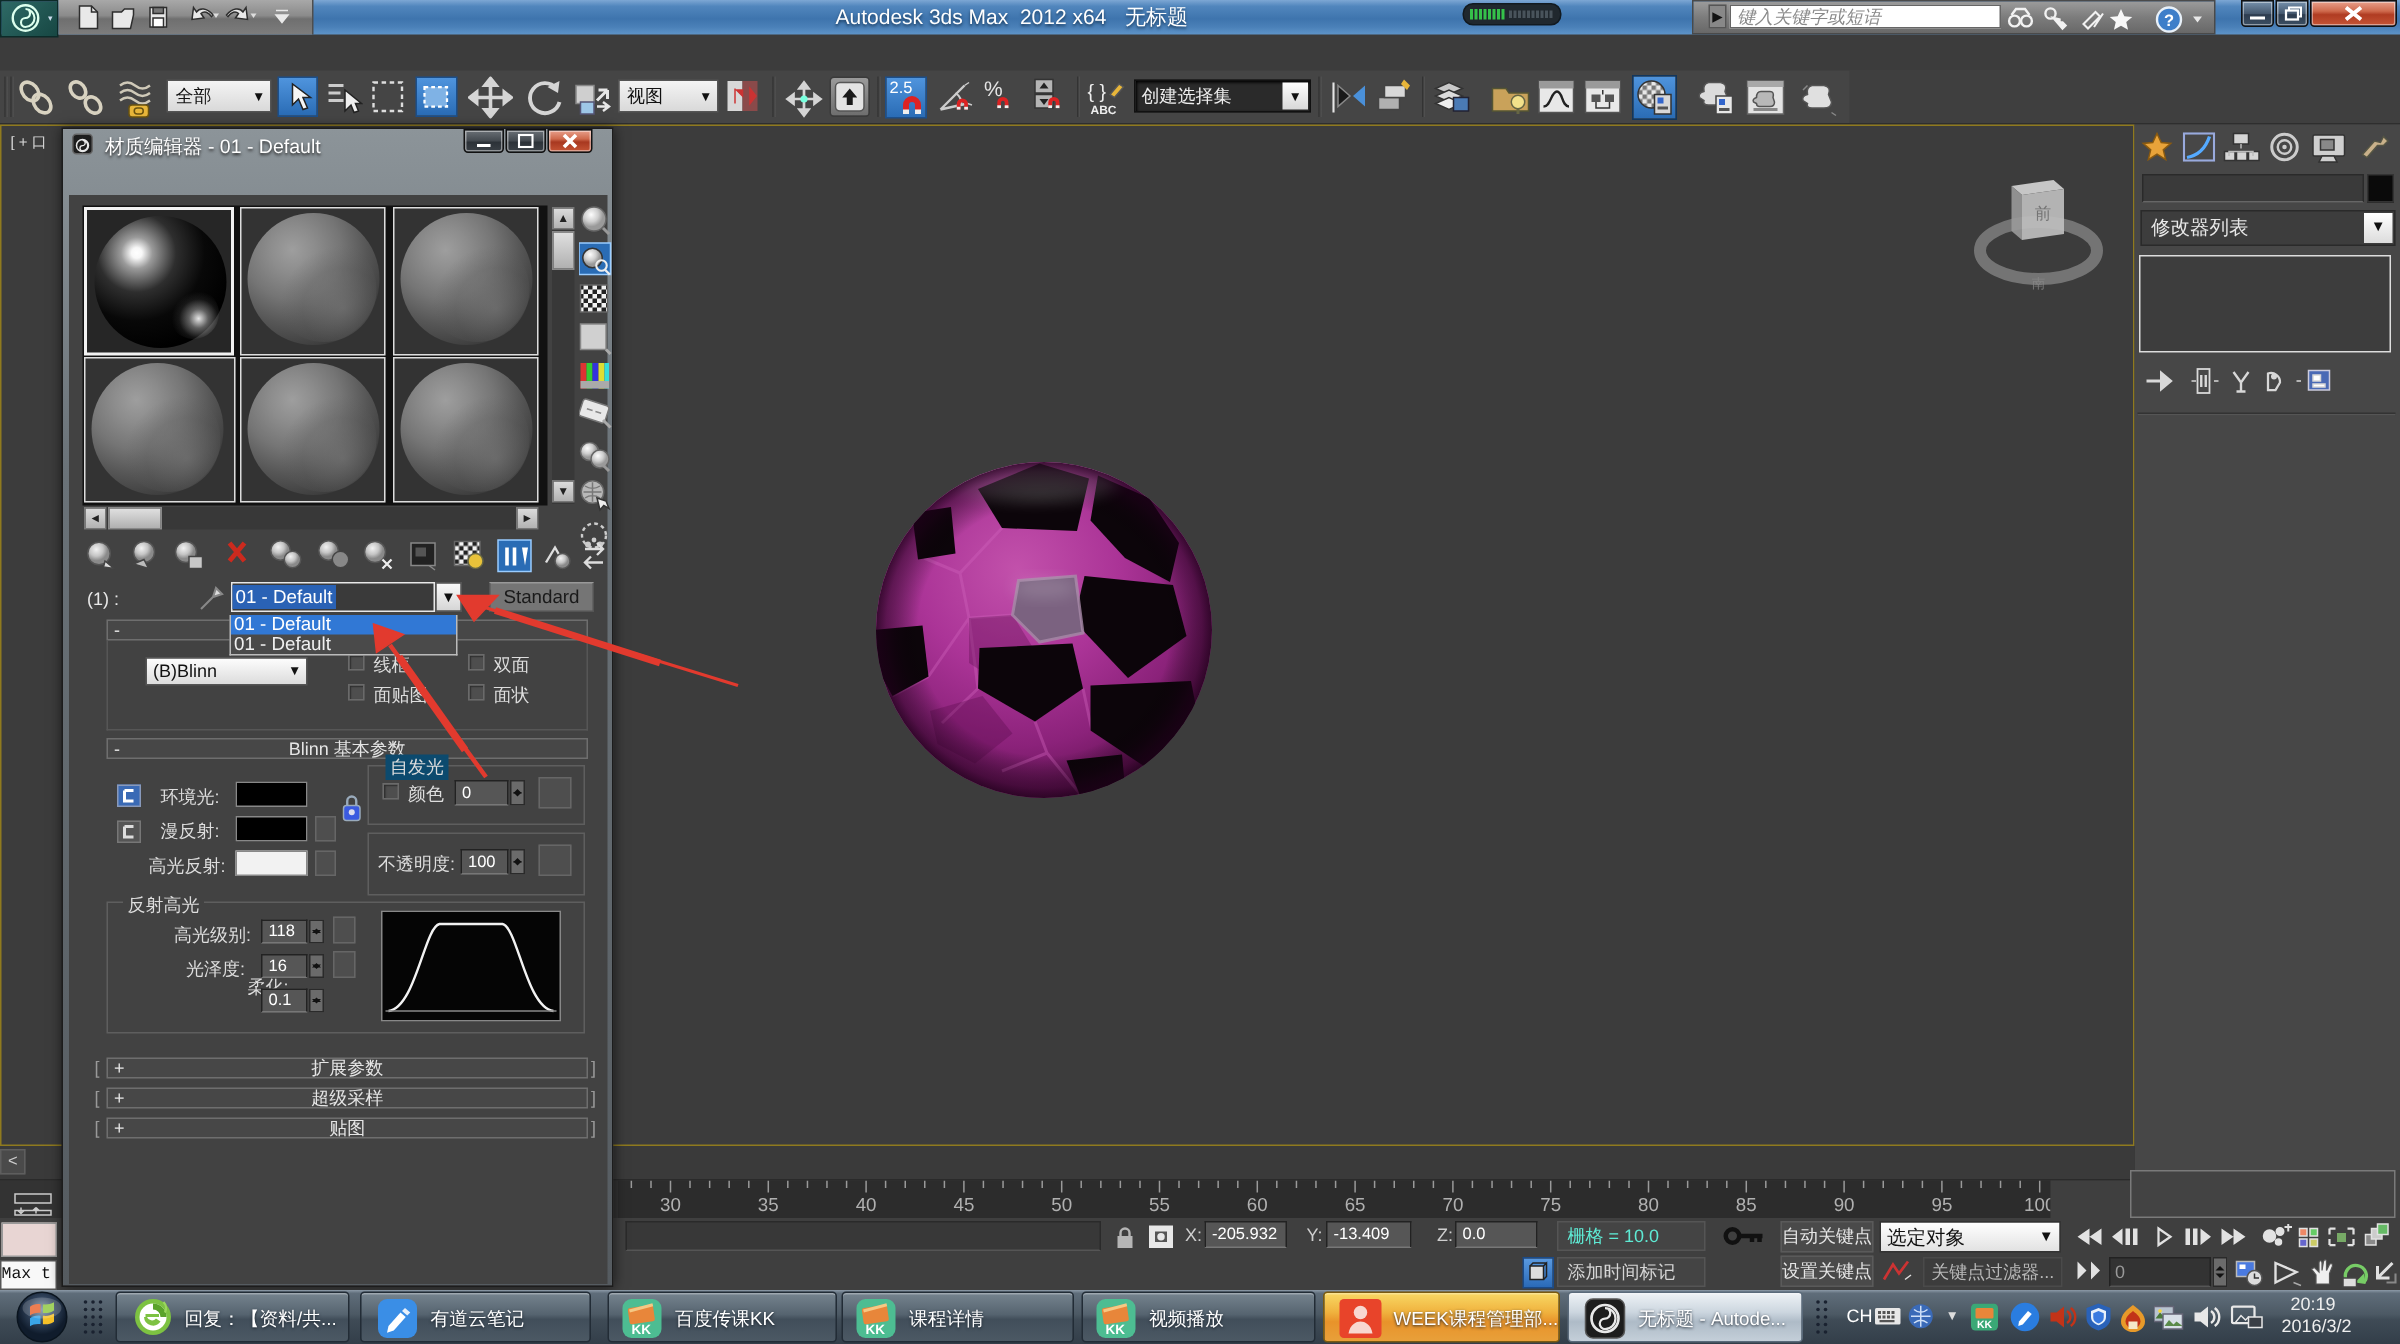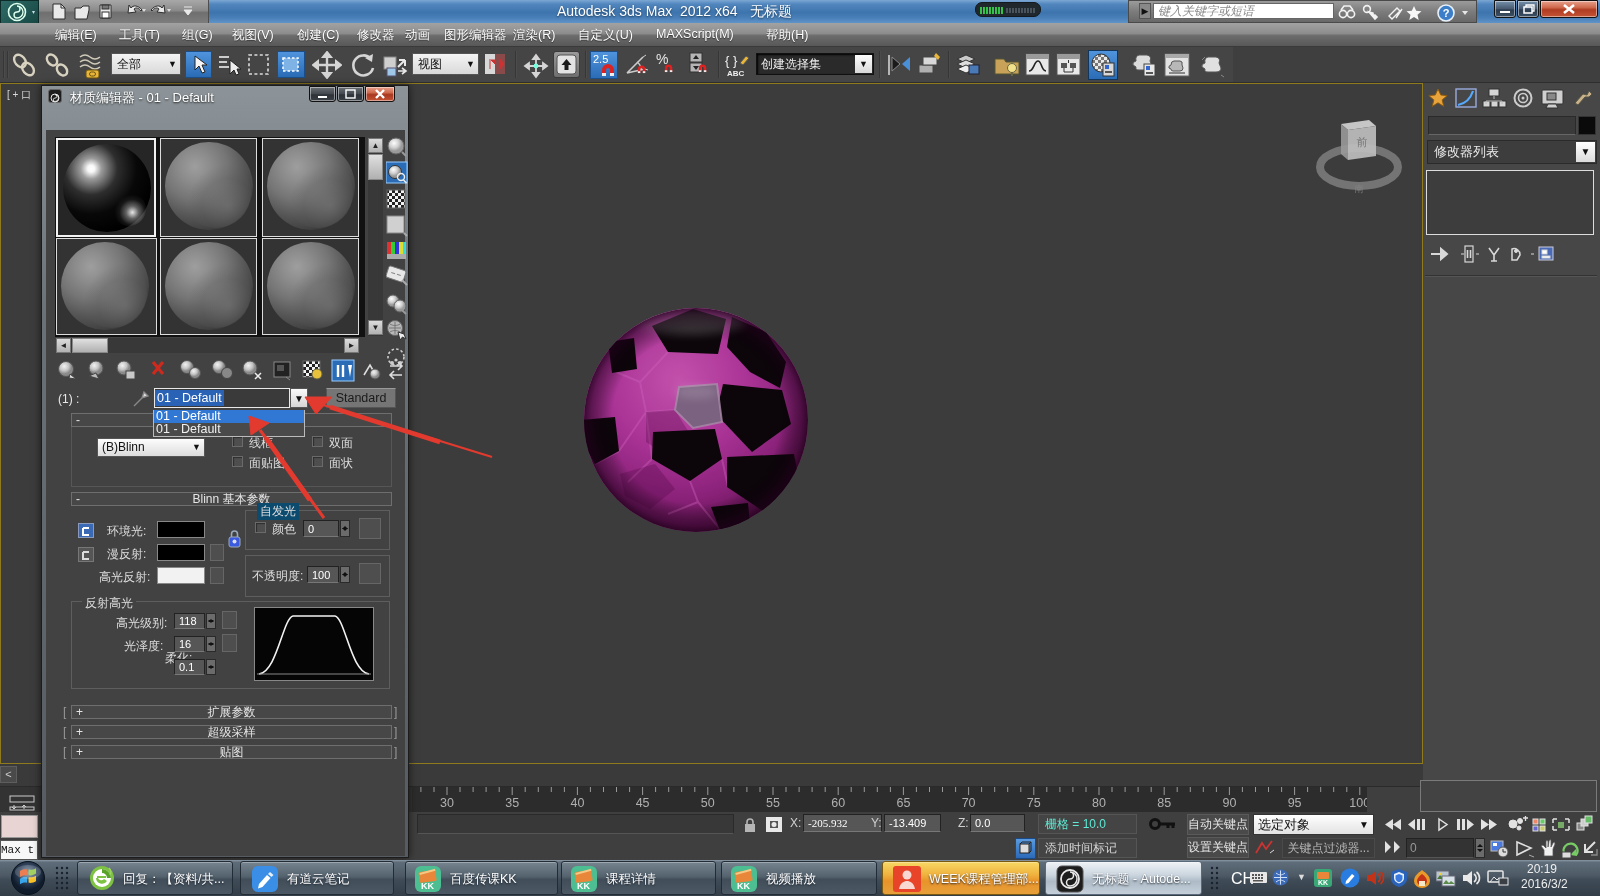--- a/index.html
+++ b/index.html
@@ -84,36 +84,20 @@
         </svg></div>
   <div class="mbtn" style="left:1517px;top:0;width:22px;background:linear-gradient(180deg,#7792ad,#45586e 50%,#2d3c4f 55%,#3c4f63);"><svg width="20" height="16">
           <rect x="6" y="6" width="8" height="6" fill="none" stroke="#fff" stroke-width="1.5"></rect>
           <path d="M8 6v-2h8v6h-2" fill="none" stroke="#fff" stroke-width="1.3"></path>
         </svg></div>
   <div class="mbtn" style="left:1540px;top:0;width:58px;background:linear-gradient(180deg,#e8a08c,#cf6a4d 40%,#b03c22 55%,#c55435);"><svg width="56" height="16">
           <path d="M23 4l10 8M33 4l-10 8" stroke="#fff" stroke-width="2.6"></path>
         </svg></div>
 </div>
 
-<div class="abs" id="menubar" style="left:0;top:23px;width:1600px;height:24px;background:linear-gradient(180deg,#a2a2a2,#8d8d8d 45%,#6c6c6c 55%,#585858);border-bottom:1px solid #3a3a3a;">
-  <div class="abs" style="top:4px;left:0;width:1600px;font-size:12.5px;color:#fff;text-shadow:0 1px 1px #333;">
-    <span class="abs" style="left:55px;">编辑(E)</span>
-    <span class="abs" style="left:119px;">工具(T)</span>
-    <span class="abs" style="left:182px;">组(G)</span>
-    <span class="abs" style="left:232px;">视图(V)</span>
-    <span class="abs" style="left:297px;">创建(C)</span>
-    <span class="abs" style="left:357px;">修改器</span>
-    <span class="abs" style="left:405px;">动画</span>
-    <span class="abs" style="left:444px;">图形编辑器</span>
-    <span class="abs" style="left:513px;">渲染(R)</span>
-    <span class="abs" style="left:578px;">自定义(U)</span>
-    <span class="abs" style="left:656px;">MAXScript(M)</span>
-    <span class="abs" style="left:766px;">帮助(H)</span>
-  </div>
-</div>
 
 <div class="abs" id="toolbar" style="left:0;top:47px;width:1600px;height:36px;background:#454545;border-bottom:1px solid #2e2e2e;">
   <div class="abs" style="left:1233px;top:0;width:367px;height:35px;background:#3f3f3f;"></div>
   <div class="vsep" style="left:3px;top:4px;height:27px;"></div>
       <div class="vsep" style="left:7px;top:4px;height:27px;"></div>
   <svg class="abs" style="left:10px;top:4px;" width="96" height="28">
     <g fill="none" stroke="#d8d2c0" stroke-width="2.4">
       <ellipse cx="10" cy="10" rx="5" ry="7" transform="rotate(-40 10 10)"></ellipse>
           <ellipse cx="18" cy="18" rx="5" ry="7" transform="rotate(-40 18 18)"></ellipse>
       <ellipse cx="42" cy="9" rx="4.5" ry="6" transform="rotate(-40 42 9)"></ellipse>
@@ -521,21 +505,21 @@
   <svg class="abs" style="left:742px;top:4px;" width="18" height="18">
         <rect x="3" y="8" width="10" height="8" fill="#b5b5b5"></rect>
         <path d="M5 8V6a3 3 0 0 1 6 0v2" fill="none" stroke="#b5b5b5" stroke-width="1.6"></path>
       </svg>
   <svg class="abs" style="left:765px;top:4px;" width="20" height="18">
         <rect x="1" y="1" width="16" height="15" fill="#e8e8e8"></rect>
         <rect x="5" y="5" width="8" height="7" fill="#555"></rect>
         <circle cx="9" cy="8.5" r="2.5" fill="#e8e8e8"></circle>
       </svg>
   <div class="lbl" style="left:790px;top:4px;color:#cfcfcf;font-size:12px;">X:</div>
-  <div class="numbox" style="left:803px;top:2px;width:79px;height:18px;line-height:17px;font-family:Liberation Serif, serif;">-205.932</div>
+  <div class="numbox" style="left:803px;top:2px;width:55px;height:18px;line-height:17px;">-205.932</div>
   <div class="lbl" style="left:871px;top:4px;color:#cfcfcf;font-size:12px;">Y:</div>
   <div class="numbox" style="left:884px;top:2px;width:57px;height:18px;line-height:17px;">-13.409</div>
   <div class="lbl" style="left:958px;top:4px;color:#cfcfcf;font-size:12px;">Z:</div>
   <div class="numbox" style="left:970px;top:2px;width:55px;height:18px;line-height:17px;">0.0</div>
   <div class="abs" style="left:1038px;top:2px;width:99px;height:20px;background:#444;border:1px solid #555;color:#5eead4;font-size:12px;line-height:18px;padding-left:6px;">栅格 = 10.0</div>
   <svg class="abs" style="left:1148px;top:2px;" width="30" height="20">
         <circle cx="7" cy="10" r="4.5" fill="none" stroke="#111" stroke-width="3"></circle>
         <path d="M11 10h16M20 10v4M25 10v4" stroke="#111" stroke-width="3"></path>
       </svg>
   <div class="abs" style="left:1187px;top:2px;width:62px;height:21px;background:#4a4a4a;border:1px solid #5a5a5a;color:#e5e5e5;font-size:12px;text-align:center;line-height:19px;">自动关键点</div>
@@ -980,21 +964,21 @@
           <circle cx="2" cy="7" r="1.2"></circle>
           <circle cx="7" cy="7" r="1.2"></circle>
     <circle cx="2" cy="12" r="1.2"></circle>
           <circle cx="7" cy="12" r="1.2"></circle>
           <circle cx="2" cy="17" r="1.2"></circle>
           <circle cx="7" cy="17" r="1.2"></circle>
     <circle cx="2" cy="22" r="1.2"></circle>
           <circle cx="7" cy="22" r="1.2"></circle>
   </g>
       </svg>
-  <div class="lbl" style="left:1231px;top:10px;color:#fff;font-size:16px;">CH</div>
+  <div class="lbl" style="left:1231px;top:10px;color:#fff;font-size:12px;">CH</div>
   <svg class="abs" style="left:1250px;top:11px;" width="18" height="14">
         <rect x="0" y="1" width="17" height="11" rx="1" fill="#e8e8e8"></rect>
         <g fill="#555">
           <rect x="2" y="3" width="2" height="2"></rect>
           <rect x="5" y="3" width="2" height="2"></rect>
           <rect x="8" y="3" width="2" height="2"></rect>
           <rect x="11" y="3" width="2" height="2"></rect>
           <rect x="2" y="6" width="2" height="2"></rect>
           <rect x="5" y="6" width="2" height="2"></rect>
           <rect x="8" y="6" width="2" height="2"></rect>

